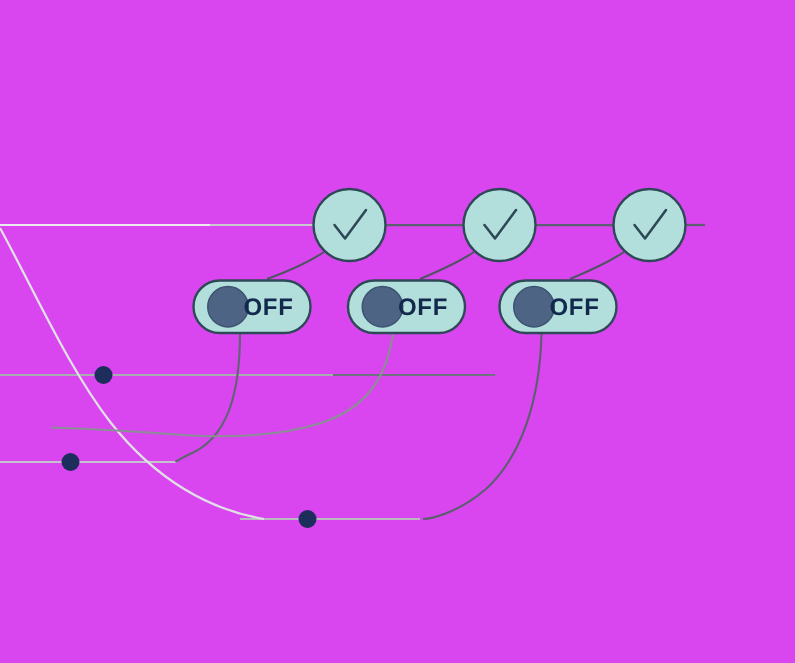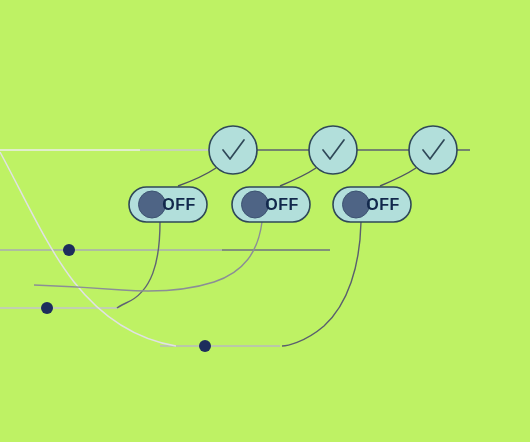--- a/index.html
+++ b/index.html
@@ -8,21 +8,21 @@
     padding: 0;
     background: #ffffff;
   }
   body {
     font-family: "Liberation Sans", sans-serif;
   }
   #stage {
     position: relative;
     width: 530px;
     height: 442px;
-    background: #bef264;
+    background: #d946ef;
     overflow: hidden;
   }
   #diagram-svg {
     position: absolute;
     left: 0;
     top: 0;
     width: 530px;
     height: 442px;
     display: block;
   }

